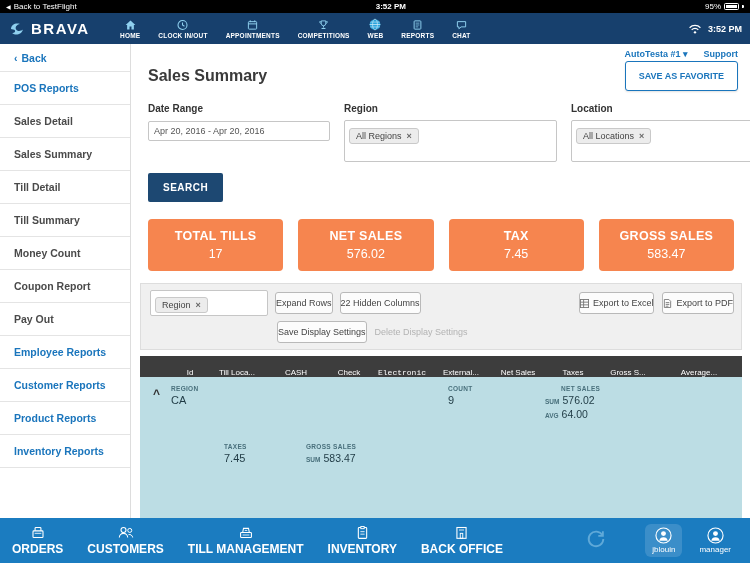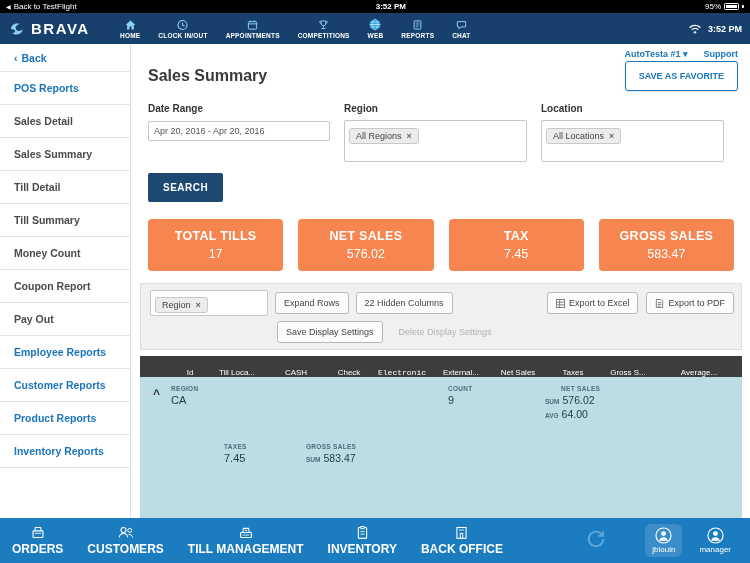--- a/index.html
+++ b/index.html
@@ -41,36 +41,36 @@
   .content { flex:1; min-width:0; display:flex; flex-direction:column; overflow:hidden; background:#fff; }
   .acct-row { display:flex; justify-content:flex-end; gap:16px; padding:5px 12px 0 0; font-size:9px; color:#1a75bc; font-weight:bold; }
   .acct-row .link { cursor:pointer; }
   .title-row { display:flex; justify-content:space-between; align-items:center; padding:2px 12px 0 17px; }
   .page-title { font-size:16px; font-weight:bold; color:#3a3a3a; }
   .btn-favorite { background:#fff; border:1px solid #1a75bc; color:#1a75bc; font-size:9px; font-weight:bold; padding:9px 13px; border-radius:3px; box-shadow:0 1px 2px rgba(0,0,0,0.12); cursor:pointer; }
 
   .filters { display:flex; gap:14px; padding:12px 12px 0 17px; }
   .filter-label { font-size:10px; font-weight:bold; color:#333; margin-bottom:6px; }
   .date-input { width:182px; height:20px; border:1px solid #c6c6c6; border-radius:2px; font-size:9px; color:#555; padding:0 5px; font-family:"Liberation Sans", sans-serif; }
-  .tag-box { width:183px; height:42px; border:1px solid #c6c6c6; border-radius:2px; background:#fff; padding:4px; }
+  .tag-box { width:213px; height:42px; border:1px solid #c6c6c6; border-radius:2px; background:#fff; padding:4px; }
   .tag { display:inline-flex; align-items:center; gap:5px; background:#ececec; border:1px solid #c9c9c9; border-radius:3px; font-size:9px; color:#444; padding:2px 6px; cursor:default; }
   .tag .x { color:#666; font-weight:bold; cursor:pointer; }
 
   .btn-search { margin:11px 0 0 17px; align-self:flex-start; background:#1d4872; color:#fff; border:none; font-size:10px; font-weight:bold; letter-spacing:0.5px; padding:9px 15px; border-radius:2px; cursor:pointer; font-family:"Liberation Sans", sans-serif; }
 
   .kpis { display:flex; gap:15px; padding:17px 16px 0 17px; }
   .kpi { flex:1; height:52px; background:#f6854f; border-radius:4px; color:#fff; display:flex; flex-direction:column; align-items:center; justify-content:center; gap:4px; }
   .kpi-label { font-size:12.5px; font-weight:bold; letter-spacing:0.3px; }
   .kpi-value { font-size:12.5px; }
 
   .grid-panel { margin:12px 8px 0 9px; background:#f0f0f0; border:1px solid #ddd; padding:6px 7px 6px 9px; }
   .panel-row { display:flex; align-items:center; gap:7px; }
   .panel-row2 { margin-top:5px; margin-left:127px; }
   .group-tagbox { width:118px; height:26px; background:#fff; border:1px solid #c6c6c6; border-radius:2px; padding:3px 4px; }
-  .btn { background:#fcfcfc; border:1px solid #b9b9b9; border-radius:3px; font-size:9px; color:#444; padding:5px 8px; cursor:pointer; display:inline-flex; align-items:center; gap:4px; font-family:"Liberation Sans", sans-serif; }
+  .btn { background:#fcfcfc; border:1px solid #b9b9b9; border-radius:3px; font-size:9px; color:#444; padding:5px 0; cursor:pointer; display:inline-flex; align-items:center; gap:4px; font-family:"Liberation Sans", sans-serif; }
   .btn.disabled { background:transparent; border-color:transparent; color:#b3b3b3; cursor:default; }
   .panel-right { margin-left:auto; display:flex; gap:8px; }
 
   .table-head { margin:6px 8px 0 9px; background:#3d3d3d; height:21px; display:flex; align-items:flex-end; color:#fff; font-size:8px; }
   .th { text-align:center; white-space:nowrap; overflow:hidden; }
   .th.c0{width:32px;} .th.c1{width:36px;} .th.c2{width:58px;} .th.c3{width:60px;} .th.c4{width:46px;}
   .th.c5{width:60px;font-family:Liberation Mono, monospace;} .th.c6{width:58px;} .th.c7{width:56px;} .th.c8{width:54px;} .th.c9{width:56px;} .th.c10{flex:1;}
 
   .group-block { margin:0 8px 0 9px; background:#bcdde4; flex:1; position:relative; overflow:hidden; }
   .collapse-caret { position:absolute; left:13px; top:10px; font-size:12px; font-weight:bold; color:#333; cursor:pointer; }

